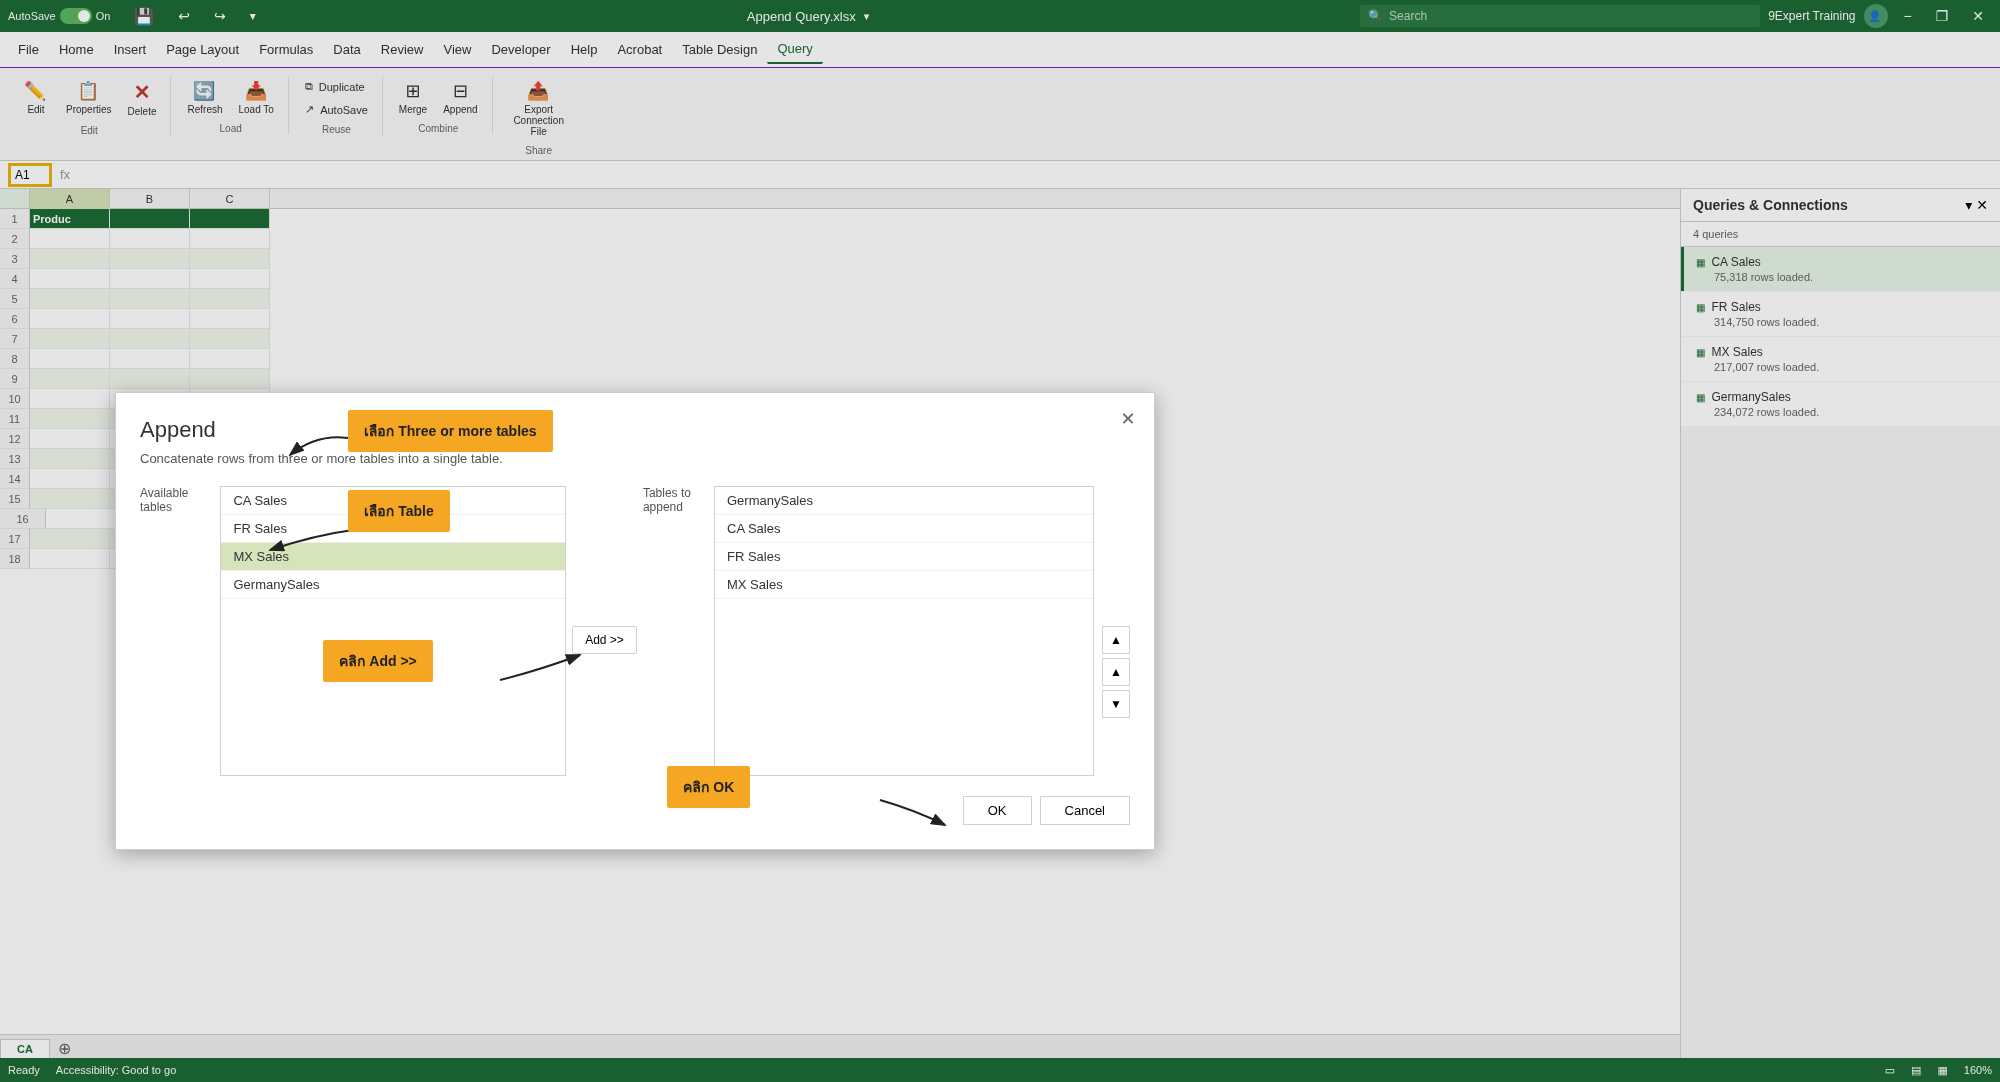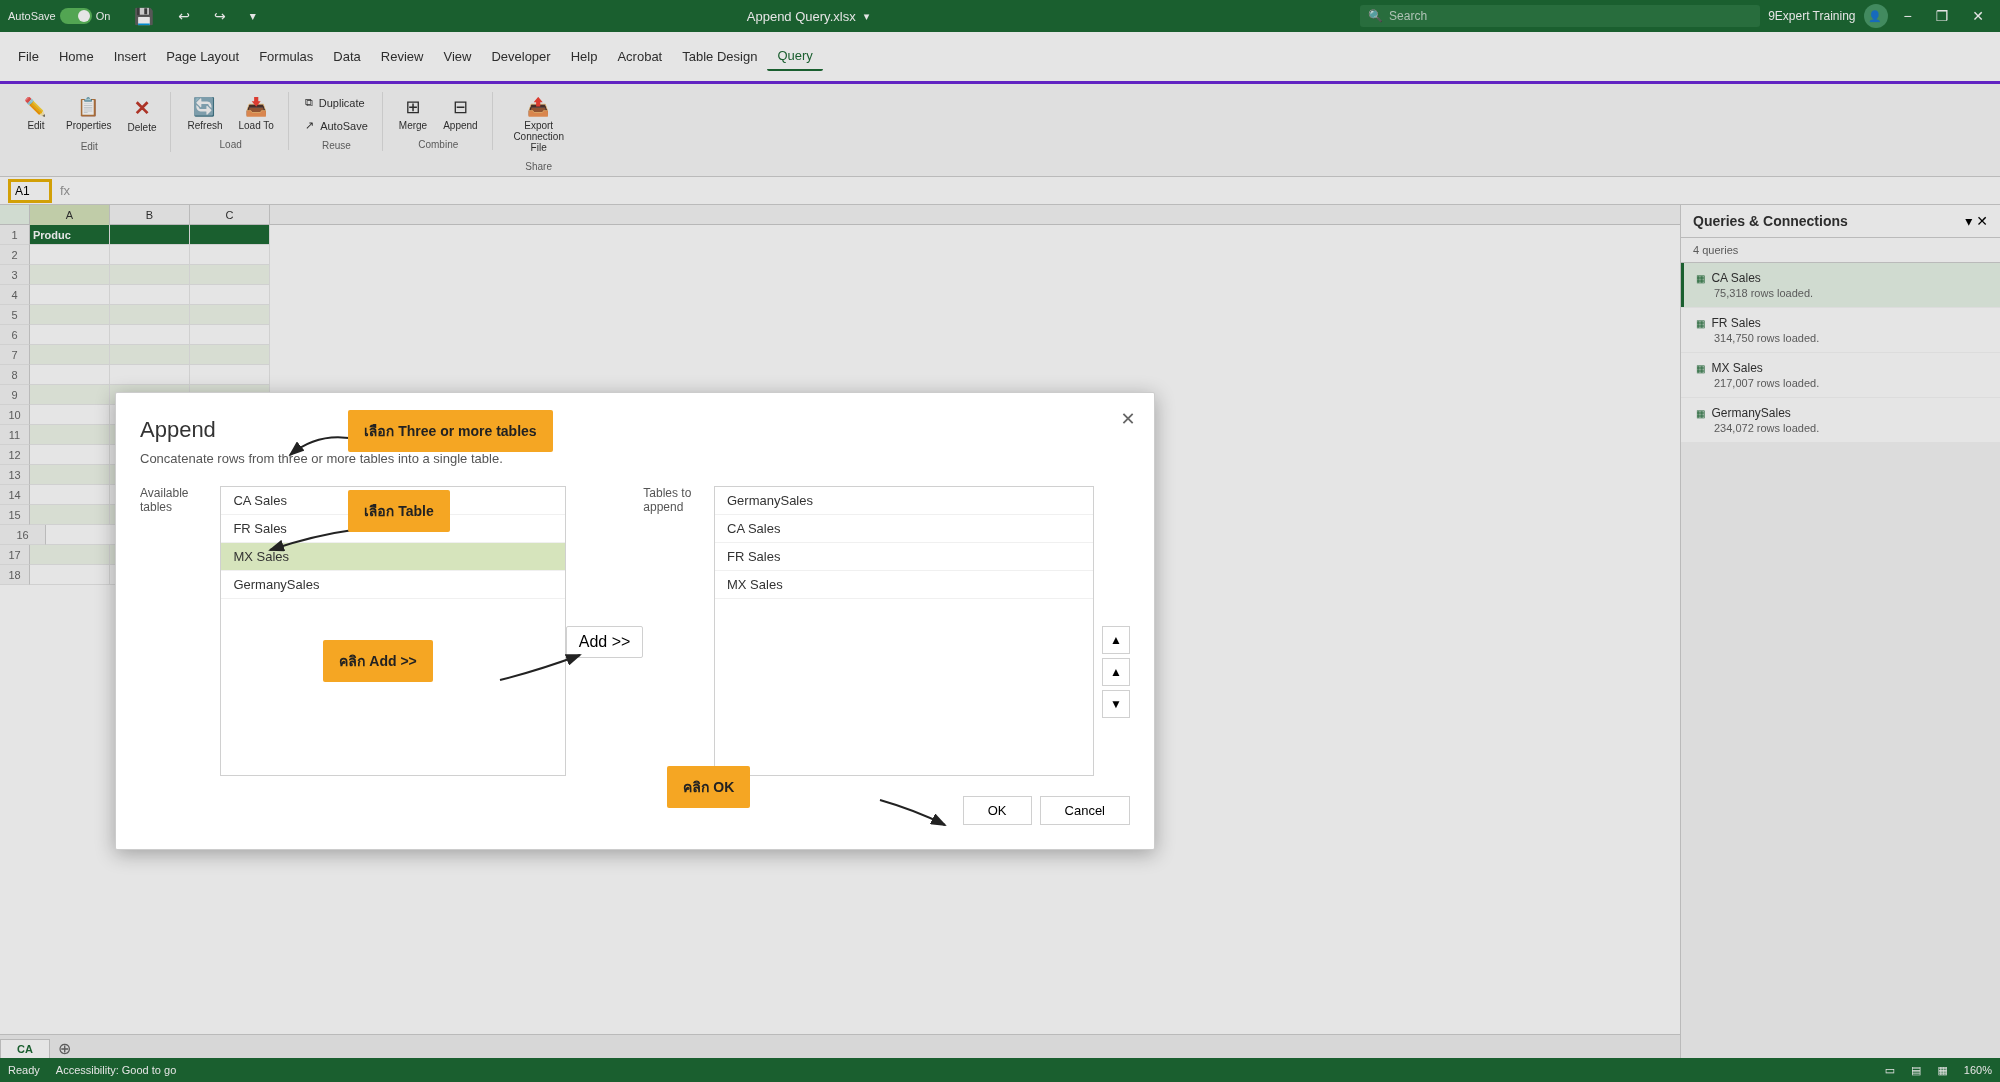--- a/index.html
+++ b/index.html
@@ -12,21 +12,21 @@
     .titlebar-right { display: flex; align-items: center; gap: 8px; font-size: 12px; }
     .autosave-toggle { display: flex; align-items: center; gap: 4px; font-size: 11px; }
     .toggle-on { background: #5cb85c; border-radius: 10px; width: 32px; height: 16px; display: flex; align-items: center; justify-content: flex-end; padding-right: 2px; }
     .toggle-dot { background: white; border-radius: 50%; width: 12px; height: 12px; }
     .search-box { background: #2d7a45; border: none; border-radius: 3px; color: white; padding: 4px 8px; width: 400px; display: flex; align-items: center; gap: 6px; font-size: 12px; }
     .search-box input { background: transparent; border: none; color: white; outline: none; width: 100%; font-size: 12px; }
     .search-box input::placeholder { color: rgba(255,255,255,0.7); }
     .titlebar-btn { background: transparent; border: none; color: white; padding: 4px 8px; cursor: pointer; font-size: 14px; }
 
     
-    .menubar { background: white; height: 52px; display: flex; align-items: center; padding: 0 8px; border-bottom: 3px solid #6d28d9; }
+    .menubar { background: white; height: 36px; display: flex; align-items: center; padding: 0 8px; border-bottom: 1px solid #6d28d9; }
     .menu-item { padding: 6px 10px; font-size: 13px; cursor: pointer; color: #333; border-radius: 2px; }
     .menu-item.active { color: #1e6a35; border-bottom: 2px solid #1e6a35; }
 
     
     .ribbon { background: #f9f9f9; border-bottom: 1px solid #d0d0d0; padding: 4px 8px 0; }
     .ribbon-content { display: flex; align-items: flex-start; padding: 4px 0; gap: 2px; }
     .ribbon-group { display: flex; flex-direction: column; align-items: center; padding: 0 8px; border-right: 1px solid #e0e0e0; min-width: 60px; }
     .ribbon-group:last-child { border-right: none; }
     .ribbon-group-items { display: flex; gap: 4px; align-items: flex-start; margin-bottom: 2px; }
     .ribbon-group-label { font-size: 10px; color: #666; margin-top: 2px; }
@@ -80,21 +80,21 @@
     .radio-group { display: flex; gap: 32px; margin-bottom: 20px; }
     .radio-label { display: flex; align-items: center; gap: 6px; font-size: 13px; cursor: pointer; color: #333; }
     .radio-input { accent-color: #1e6a35; width: 14px; height: 14px; }
     .tables-container { display: flex; gap: 0; align-items: flex-start; }
     .table-section { display: flex; flex-direction: row; }
     .table-label { font-size: 12px; color: #555; margin-bottom: 6px; }
     .table-listbox { width: 360px; height: 290px; border: 1px solid #d0d0d0; overflow-y: auto; background: white; }
     .table-list-item { padding: 6px 12px; font-size: 13px; cursor: pointer; color: #333; border-bottom: 1px solid #f0f0f0; }
     .table-list-item.selected { background: #d6e4bc; }
     .add-btn-section { display: flex; align-items: center; justify-content: center; width: 80px; padding-top: 140px; }
-    .add-btn { background: white; border: 1px solid #d0d0d0; padding: 6px 12px; font-size: 16px; cursor: pointer; border-radius: 2px; white-space: nowrap; }
+    .add-btn { background: white; border: 1px solid #d0d0d0; padding: 6px 12px; font-size: 12px; cursor: pointer; border-radius: 2px; white-space: nowrap; }
     .append-listbox { width: 380px; height: 290px; border: 1px solid #d0d0d0; overflow-y: auto; background: white; position: relative; }
     .scroll-btns { display: flex; flex-direction: column; gap: 4px; padding-top: 140px; padding-left: 8px; }
     .scroll-btn { background: white; border: 1px solid #d0d0d0; width: 28px; height: 28px; cursor: pointer; display: flex; align-items: center; justify-content: center; font-size: 12px; }
     .dialog-footer { display: flex; justify-content: flex-end; gap: 8px; margin-top: 20px; }
     .btn-ok { background: white; border: 1px solid #d0d0d0; padding: 6px 24px; font-size: 13px; cursor: pointer; }
     .btn-cancel { background: white; border: 1px solid #d0d0d0; padding: 6px 24px; font-size: 13px; cursor: pointer; }
 
     
     .callout { position: absolute; background: #f5a623; border: none; padding: 10px 16px; font-size: 14px; font-weight: 700; color: #222; border-radius: 2px; z-index: 200; white-space: nowrap; }
 

